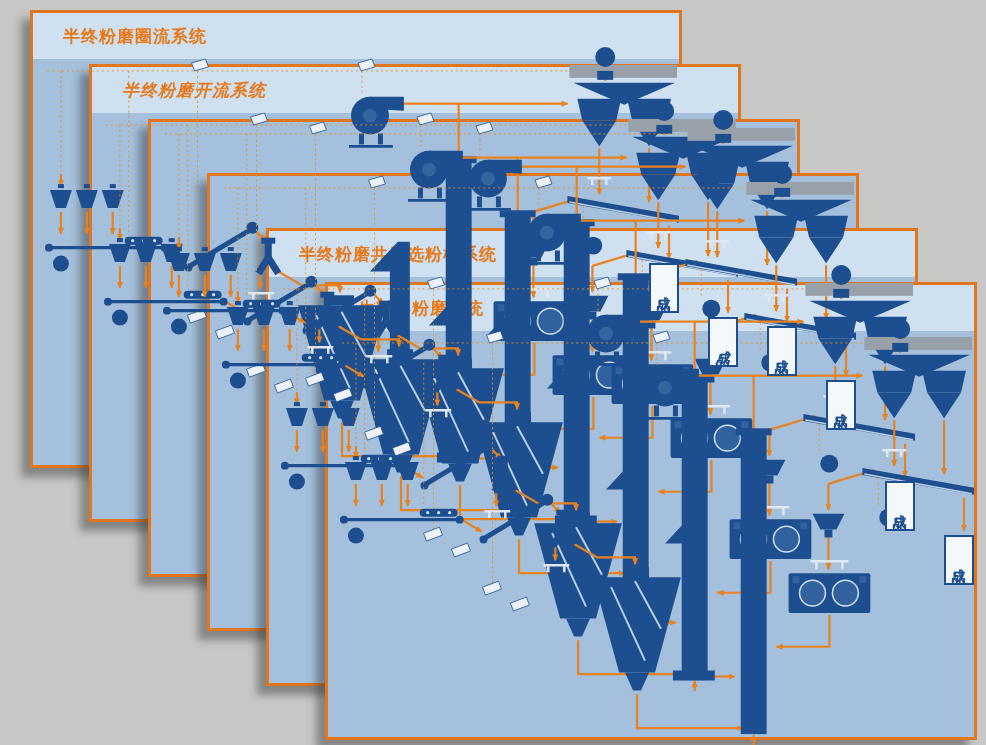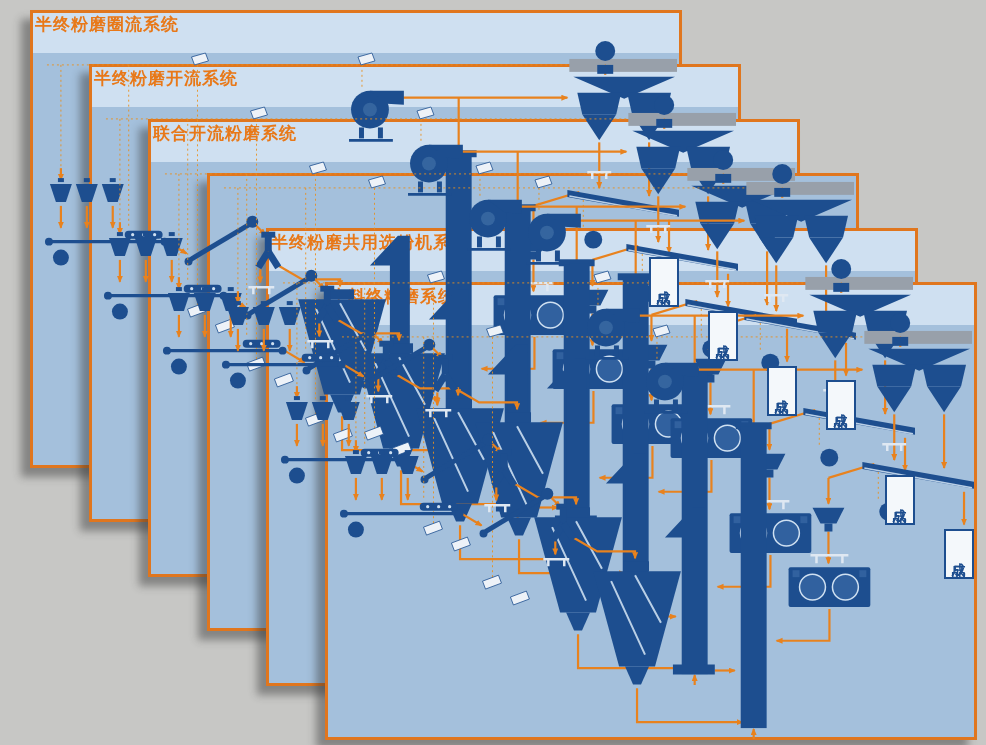--- a/index.html
+++ b/index.html
@@ -10,23 +10,23 @@
   }
   .stage { position:relative; width:986px; height:745px; }
   .card {
     position:absolute; width:652px; height:458px;
     background:#a4c0dc;
     border:3px solid #e0761e;
     box-sizing:border-box;
     box-shadow:-9px 9px 8px rgba(50,50,50,0.45);
   }
   .card-header {
-    height:40px; background:#cfe0f1;
-    display:flex; align-items:flex-start;
-    padding:0 2px; box-sizing:border-box;
+    height:46px; background:#cfe0f1;
+    display:flex; align-items:center;
+    padding:0 30px; box-sizing:border-box;
   }
   .card-title {
     color:#e87818; font-weight:bold; font-size:17px; letter-spacing:1px;
     white-space:nowrap;
   }
   .card-body { position:relative; height:415px; }
   .card-body > svg {
     position:absolute; left:0; top:0; width:100%; height:100%;
     overflow:visible; z-index:1;
   }
@@ -222,21 +222,21 @@
       <polygon points="183,274 199,268 202,276 186,282" fill="#edf2f8" stroke="#1d4e8f" stroke-width="0.8"></polygon>
     </g>
   </svg>
 
       <div class="product-box">
         <span>成品</span>
       </div>
     </div>
   </div>
 
-  <div class="card" style="left:89px; top:64px;">
+  <div class="card" style="left:89px; top:64px;font-style:italic;">
     <div class="card-header">
       <span class="card-title">半终粉磨开流系统</span>
     </div>
     <div class="card-body">
   <svg viewBox="0 0 648 418" preserveAspectRatio="none">
     <defs>
       <marker id="ah" markerWidth="9" markerHeight="8" refX="6" refY="3" orient="auto" markerUnits="userSpaceOnUse">
         <path d="M0,0 L7,3 L0,6 Z" fill="#e8821e"></path>
       </marker>
     </defs>
@@ -407,23 +407,20 @@
     </g>
   </svg>
 
       <div class="product-box">
         <span>成品</span>
       </div>
     </div>
   </div>
 
   <div class="card" style="left:148px; top:119px;">
-    <div class="card-header">
-      <span class="card-title">联合开流粉磨系统</span>
-    </div>
     <div class="card-body">
   <svg viewBox="0 0 648 418" preserveAspectRatio="none">
     <defs>
       <marker id="ah" markerWidth="9" markerHeight="8" refX="6" refY="3" orient="auto" markerUnits="userSpaceOnUse">
         <path d="M0,0 L7,3 L0,6 Z" fill="#e8821e"></path>
       </marker>
     </defs>
 
     <g stroke="#e8901e" stroke-width="1" stroke-dasharray="2 3" fill="none" opacity="0.9">
       <path d="M14,12 H560"></path>

